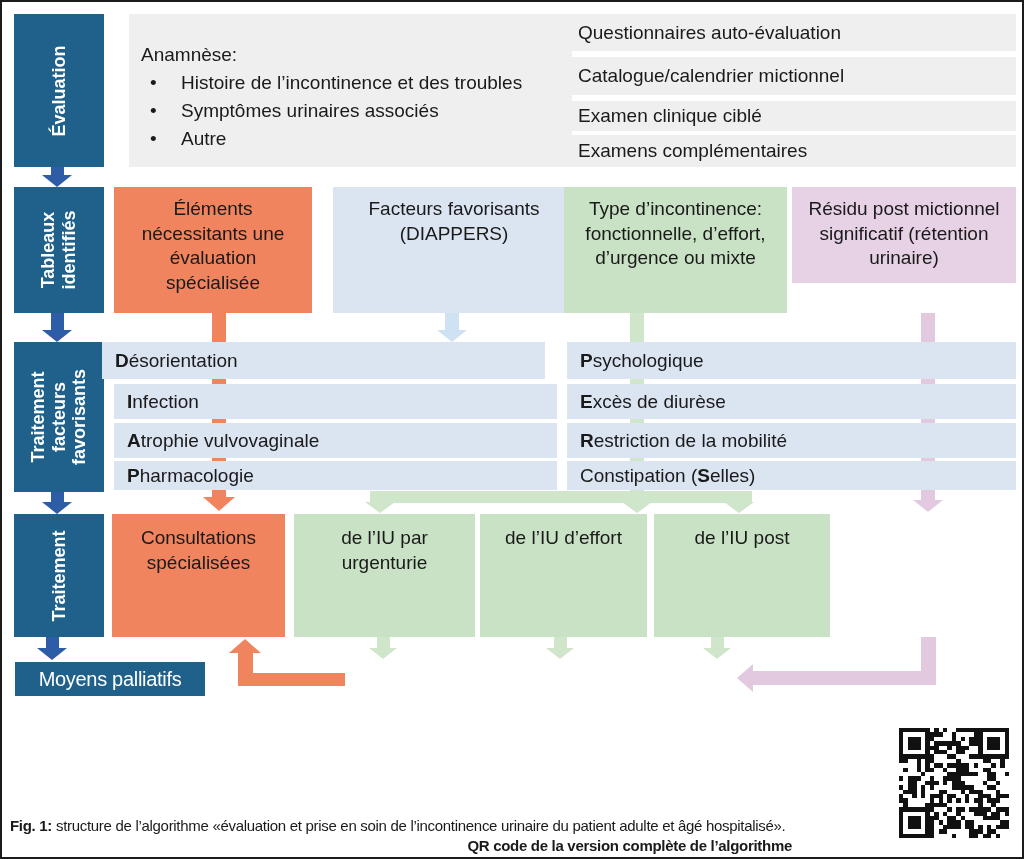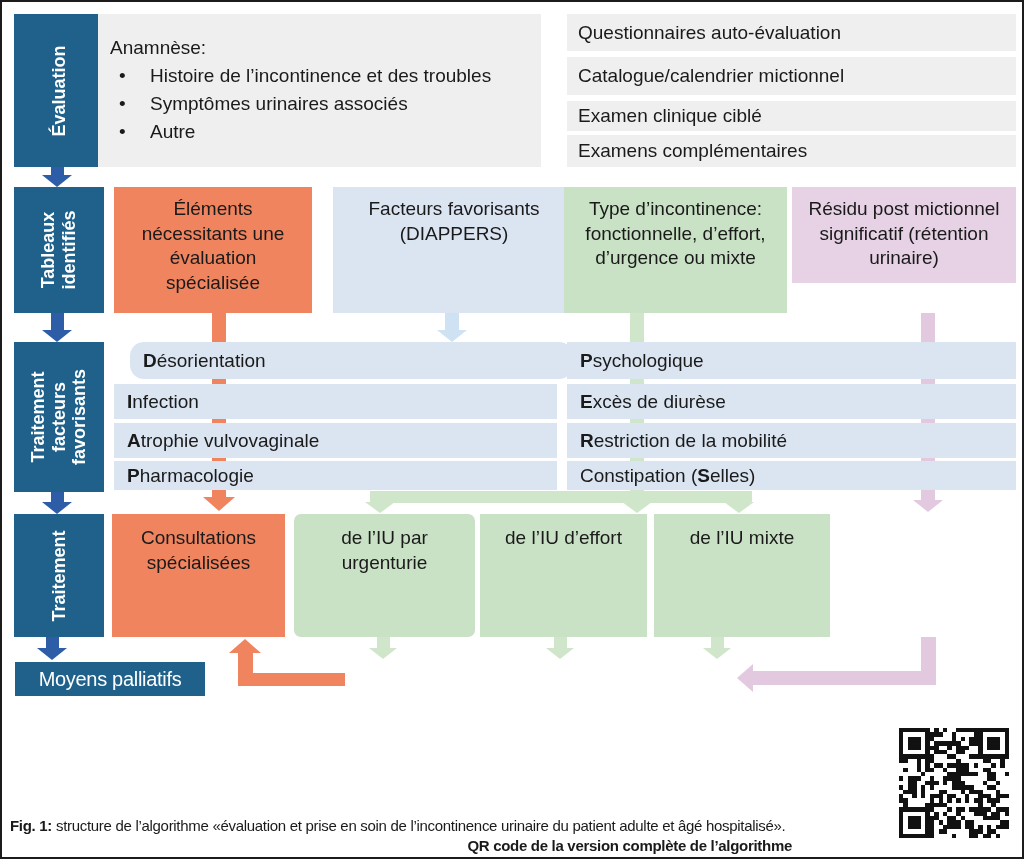--- a/index.html
+++ b/index.html
@@ -62,21 +62,21 @@
 
   <div class="stem" style="left:49px;top:311px;width:13px;height:18px;background:var(--blue_arrow);"></div>
   <div class="tri" style="left:40px;top:328px;border-left:15px solid transparent;border-right:15px solid transparent;border-top:12px solid var(--blue_arrow);"></div>
 
   <div class="stem" style="left:49px;top:490px;width:13px;height:11px;background:var(--blue_arrow);"></div>
   <div class="tri" style="left:40px;top:500px;border-left:15px solid transparent;border-right:15px solid transparent;border-top:12px solid var(--blue_arrow);"></div>
 
   <div class="stem" style="left:44px;top:635px;width:13px;height:12px;background:var(--blue_arrow);"></div>
   <div class="tri" style="left:35px;top:646px;border-left:15px solid transparent;border-right:15px solid transparent;border-top:12px solid var(--blue_arrow);"></div>
 
-  <div class="box grayb" style="left:96px;top:12px;width:443px;height:153px;padding:20px 10px 0 12px;">
+  <div class="box grayb" style="left:127px;top:12px;width:443px;height:153px;padding:27px 10px 0 12px;">
     <div class="anam-title">Anamnèse:</div>
     <div class="bullet-row">
         <span>Histoire de l’incontinence et des troubles</span>
       </div>
     <div class="bullet-row">
         <span>Symptômes urinaires associés</span>
       </div>
     <div class="bullet-row">
         <span>Autre</span>
       </div>
@@ -116,21 +116,21 @@
 
   <div class="stem" style="left:628px;top:311px;width:14px;height:180px;background:var(--green_arrow);z-index:1;"></div>
   <div class="stem" style="left:368px;top:489px;width:382px;height:12px;background:var(--green_arrow);z-index:1;"></div>
   <div class="tri" style="left:363px;top:500px;border-left:15px solid transparent;border-right:15px solid transparent;border-top:11px solid var(--green_arrow);z-index:1;"></div>
   <div class="tri" style="left:620px;top:500px;border-left:15px solid transparent;border-right:15px solid transparent;border-top:11px solid var(--green_arrow);z-index:1;"></div>
   <div class="tri" style="left:722px;top:500px;border-left:15px solid transparent;border-right:15px solid transparent;border-top:11px solid var(--green_arrow);z-index:1;"></div>
 
   <div class="stem" style="left:919px;top:311px;width:14px;height:188px;background:var(--pink_arrow);z-index:1;"></div>
   <div class="tri" style="left:911px;top:498px;border-left:15px solid transparent;border-right:15px solid transparent;border-top:12px solid var(--pink_arrow);z-index:1;"></div>
 
-  <div class="box rowitem" style="left:128px;top:340px;width:443px;height:37px;border-radius:14px;">
+  <div class="box rowitem" style="left:100px;top:340px;width:443px;height:37px;">
     <span><span></span><b>D</b><span>ésorientation</span></span>
   </div>
   <div class="box rowitem" style="left:112px;top:382px;width:443px;height:35px;">
     <span><span></span><b>I</b><span>nfection</span></span>
   </div>
   <div class="box rowitem" style="left:112px;top:421px;width:443px;height:35px;">
     <span><span></span><b>A</b><span>trophie vulvovaginale</span></span>
   </div>
   <div class="box rowitem" style="left:112px;top:459px;width:443px;height:29px;">
     <span><span></span><b>P</b><span>harmacologie</span></span>
@@ -145,29 +145,29 @@
   <div class="box rowitem" style="left:565px;top:421px;width:449px;height:35px;">
     <span><span></span><b>R</b><span>estriction de la mobilité</span></span>
   </div>
   <div class="box rowitem" style="left:565px;top:459px;width:449px;height:29px;">
     <span><span>Constipation (</span><b>S</b><span>elles)</span></span>
   </div>
 
   <div class="box orangeb hdr" style="left:110px;top:512px;width:173px;height:123px;padding-top:12px;">
     <span>Consultations spécialisées</span>
   </div>
-  <div class="box greenb hdr" style="left:292px;top:512px;width:181px;height:123px;padding-top:12px;border-radius:7px;">
+  <div class="box greenb hdr" style="left:292px;top:512px;width:181px;height:123px;padding-top:12px;">
     <div>de l’IU par</div>
     <div>urgenturie</div>
   </div>
   <div class="box greenb hdr" style="left:478px;top:512px;width:167px;height:123px;padding-top:12px;">
     <span>de l’IU d’effort</span>
   </div>
   <div class="box greenb hdr" style="left:652px;top:512px;width:176px;height:123px;padding-top:12px;">
-    <span>de l’IU mixte</span>
+    <span>de l’IU post</span>
   </div>
 
   <div class="stem" style="left:375px;top:635px;width:13px;height:12px;background:var(--green_arrow);"></div>
   <div class="tri" style="left:367px;top:646px;border-left:14px solid transparent;border-right:14px solid transparent;border-top:11px solid var(--green_arrow);"></div>
 
   <div class="stem" style="left:552px;top:635px;width:13px;height:12px;background:var(--green_arrow);"></div>
   <div class="tri" style="left:544px;top:646px;border-left:14px solid transparent;border-right:14px solid transparent;border-top:11px solid var(--green_arrow);"></div>
 
   <div class="stem" style="left:709px;top:635px;width:13px;height:12px;background:var(--green_arrow);"></div>
   <div class="tri" style="left:701px;top:646px;border-left:14px solid transparent;border-right:14px solid transparent;border-top:11px solid var(--green_arrow);"></div>

